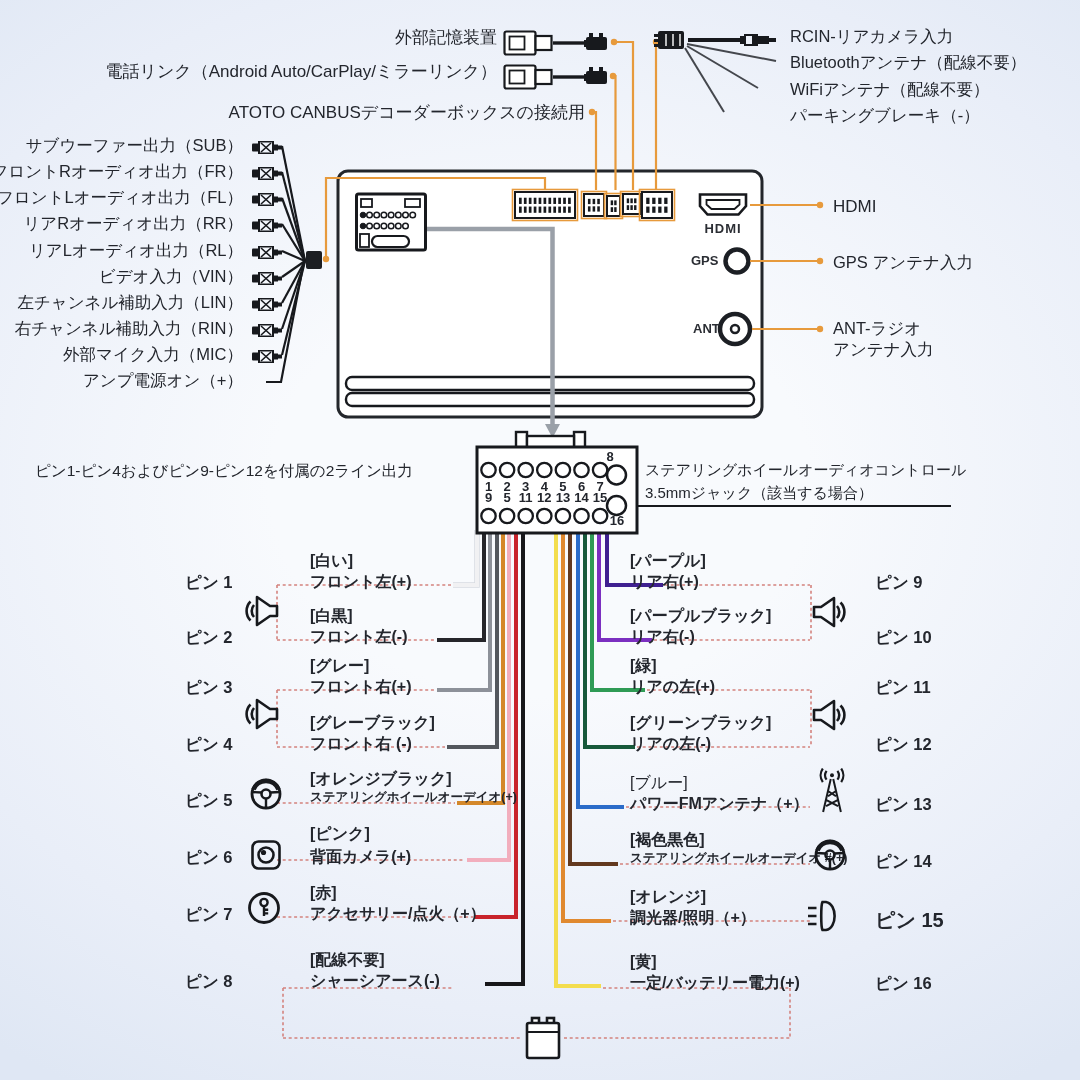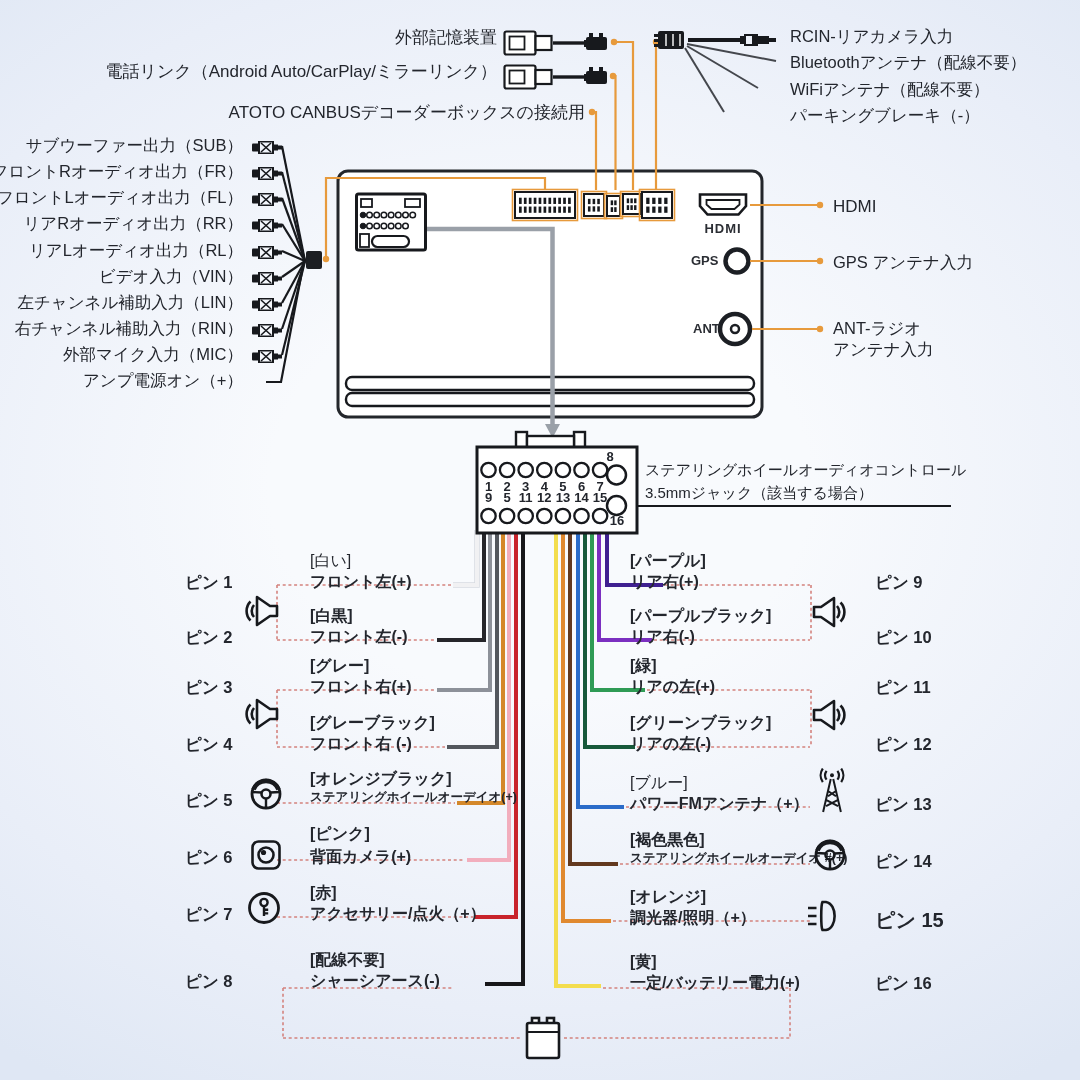--- a/index.html
+++ b/index.html
@@ -187,20 +187,21 @@
 
   <div class="t" style="left:833px;top:196px;font-size:17px;font-weight:500;">HDMI</div>
   <div class="t" style="left:833px;top:252px;font-size:16.5px;font-weight:500;">GPS アンテナ入力</div>
   <div class="t" style="left:833px;top:318px;font-size:16.5px;font-weight:500;">ANT-ラジオ</div>
   <div class="t" style="left:833px;top:339px;font-size:16.5px;font-weight:500;">アンテナ入力</div>
 
   <div class="t" style="left:697px;top:221px;width:52px;text-align:center;font-size:13px;font-weight:700;letter-spacing:1px;color:#2b2e34;">HDMI</div>
   <div class="t" style="left:691px;top:253px;font-size:13px;font-weight:700;color:#2b2e34;">GPS</div>
   <div class="t" style="left:693px;top:321px;font-size:13px;font-weight:700;color:#2b2e34;">ANT</div>
 
+  <div class="t" style="left:35px;top:461px;font-size:15.5px;font-weight:500;">ピン1-ピン4およびピン9-ピン12を付属の2ライン出力</div>
 
   <div class="t" style="left:645px;top:461px;font-size:15px;font-weight:500;">ステアリングホイールオーディオコントロール</div>
   <div class="t" style="left:645px;top:484px;font-size:15px;font-weight:500;">3.5mmジャック（該当する場合）</div>
 
   <div class="t" style="left:528px;top:1040px;width:30px;text-align:center;font-size:15px;font-weight:700;">- +</div>
 
   <div id="gen">
       <div style="position: absolute; left: 697px; top: 192px; width: 52px; height: 26px;"><svg viewBox="0 0 52 26" width="52" height="26">
           <g fill="#fff" stroke="#17191d">
             <path d="M3 2.5 H49 V14 L41.5 22.5 H10.5 L3 14 Z" stroke-width="2.6"></path>
@@ -379,21 +380,21 @@
       <div class="t" style="left: 536.3px; top: 479px; width: 16px; text-align: center; font-size: 13px; font-weight: 700;">4</div>
       <div class="t" style="left: 536.3px; top: 489.5px; width: 16px; text-align: center; font-size: 13px; font-weight: 700;">12</div>
       <div class="t" style="left: 554.9px; top: 479px; width: 16px; text-align: center; font-size: 13px; font-weight: 700;">5</div>
       <div class="t" style="left: 554.9px; top: 489.5px; width: 16px; text-align: center; font-size: 13px; font-weight: 700;">13</div>
       <div class="t" style="left: 573.5px; top: 479px; width: 16px; text-align: center; font-size: 13px; font-weight: 700;">6</div>
       <div class="t" style="left: 573.5px; top: 489.5px; width: 16px; text-align: center; font-size: 13px; font-weight: 700;">14</div>
       <div class="t" style="left: 592.1px; top: 479px; width: 16px; text-align: center; font-size: 13px; font-weight: 700;">7</div>
       <div class="t" style="left: 592.1px; top: 489.5px; width: 16px; text-align: center; font-size: 13px; font-weight: 700;">15</div>
       <div class="t" style="left: 603px; top: 449px; width: 14px; text-align: center; font-size: 13px; font-weight: 700;">8</div>
       <div class="t" style="left: 607px; top: 513px; width: 20px; text-align: center; font-size: 13px; font-weight: 700;">16</div>
-      <div class="t" style="left: 310px; top: 551px; font-size: 16px; font-weight: 400;">[白い]</div>
+      <div class="t" style="left: 310px; top: 551px; font-size: 16px; font-weight: 700;">[白い]</div>
       <div class="t" style="left: 310px; top: 572px; font-size: 16px; font-weight: 600;">フロント左(+)</div>
       <div class="t" style="left: 185px; top: 572px; font-size: 16.5px; font-weight: 600;">ピン 1</div>
       <div class="t" style="left: 310px; top: 606px; font-size: 16px; font-weight: 600;">[白黒]</div>
       <div class="t" style="left: 310px; top: 627px; font-size: 16px; font-weight: 600;">フロント左(-)</div>
       <div class="t" style="left: 185px; top: 627px; font-size: 16.5px; font-weight: 600;">ピン 2</div>
       <div class="t" style="left: 310px; top: 656px; font-size: 16px; font-weight: 600;">[グレー]</div>
       <div class="t" style="left: 310px; top: 677px; font-size: 16px; font-weight: 600;">フロント右(+)</div>
       <div class="t" style="left: 185px; top: 677px; font-size: 16.5px; font-weight: 600;">ピン 3</div>
       <div class="t" style="left: 310px; top: 713px; font-size: 16px; font-weight: 600;">[グレーブラック]</div>
       <div class="t" style="left: 310px; top: 734px; font-size: 16px; font-weight: 600;">フロント右 (-)</div>

